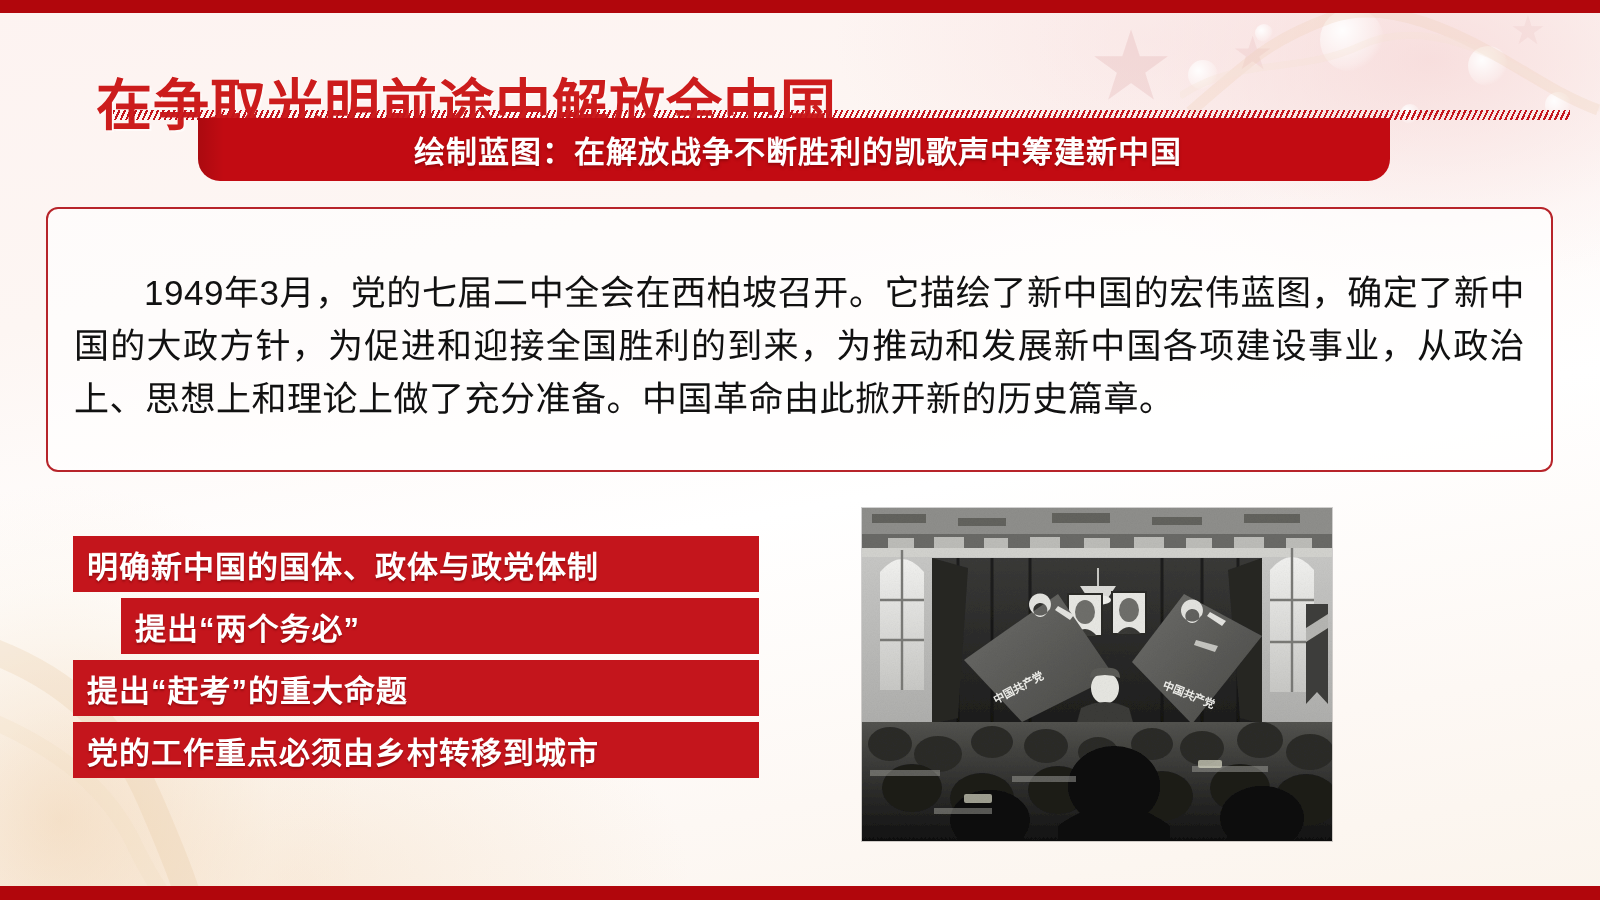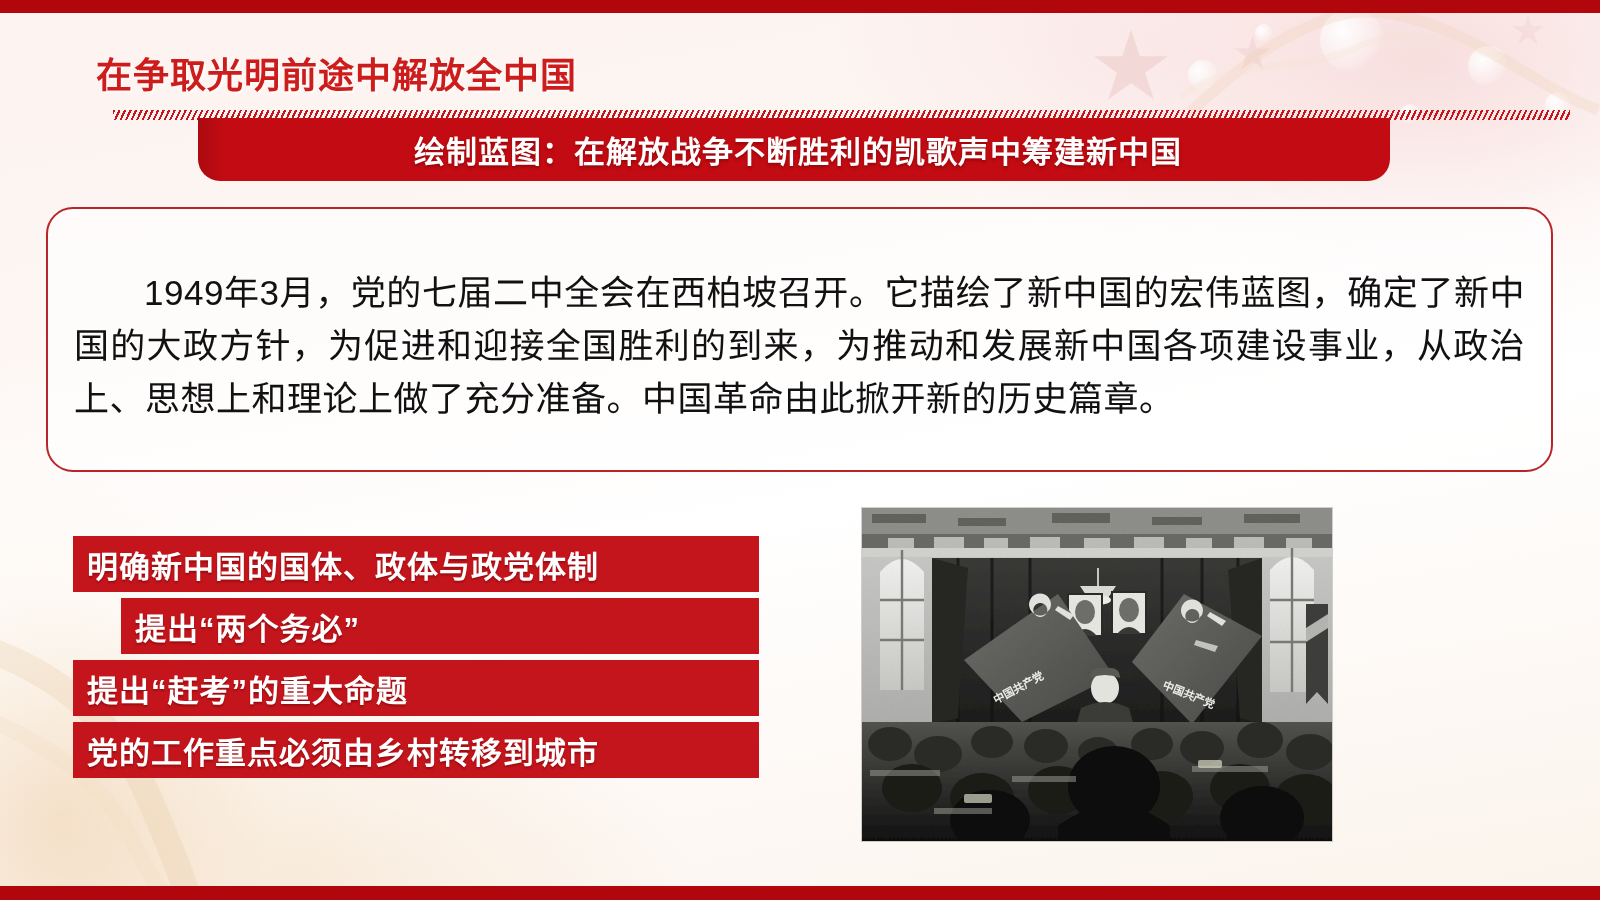--- a/index.html
+++ b/index.html
@@ -50,21 +50,21 @@
   }
   .bar-bottom {
     position: absolute; left: 0; top: 886px;
     width: 1600px; height: 14px;
   }
 
   
   .title {
     position: absolute;
     left: 96px; top: 22px;
-    font-size: 36px;
+    font-size: 56px;
     font-weight: 700;
     letter-spacing: 1px;
     white-space: nowrap;
     text-shadow: 2px 2px 0 rgba(255,255,255,0.55);
     text-align: right;
   }
 
   
   .hatch-rule {
     position: absolute;
@@ -106,21 +106,21 @@
     margin-left: 8px;
   }
 
   
   .para-card {
     position: absolute;
     left: 46px; top: 207px;
     width: 1507px; height: 265px;
     box-sizing: border-box;
     border: 2px solid #b7242a;
-    border-radius: 27px;
+    border-radius: 12px;
     background: rgba(255,255,255,0.62);
     padding: 22px 26px 0 26px;
   }
   .para-text {
     font-size: 35px;
     line-height: 1.52;
     color: #111111;
     text-indent: 2em;
     text-align: justify;
     word-break: break-all;

